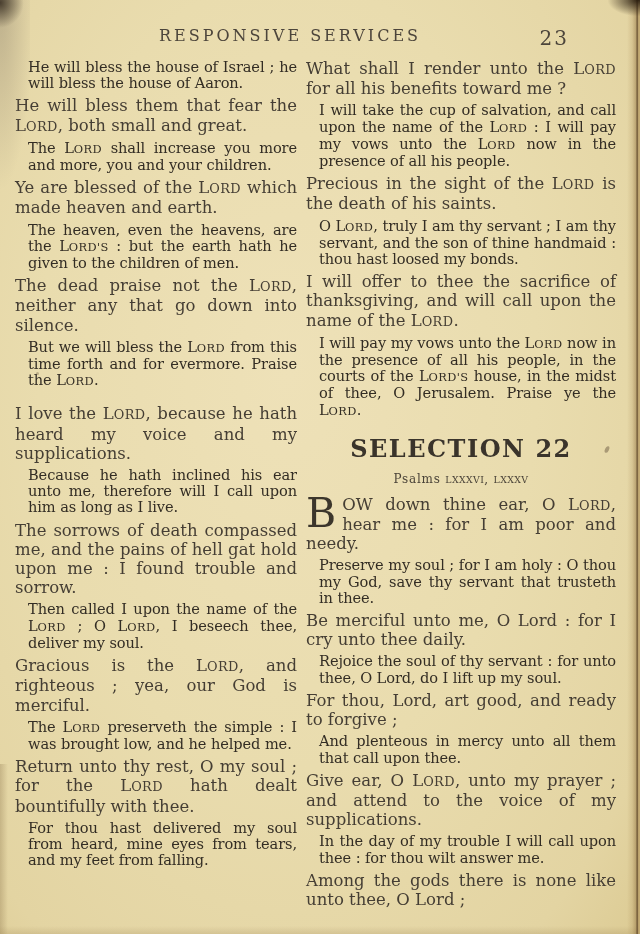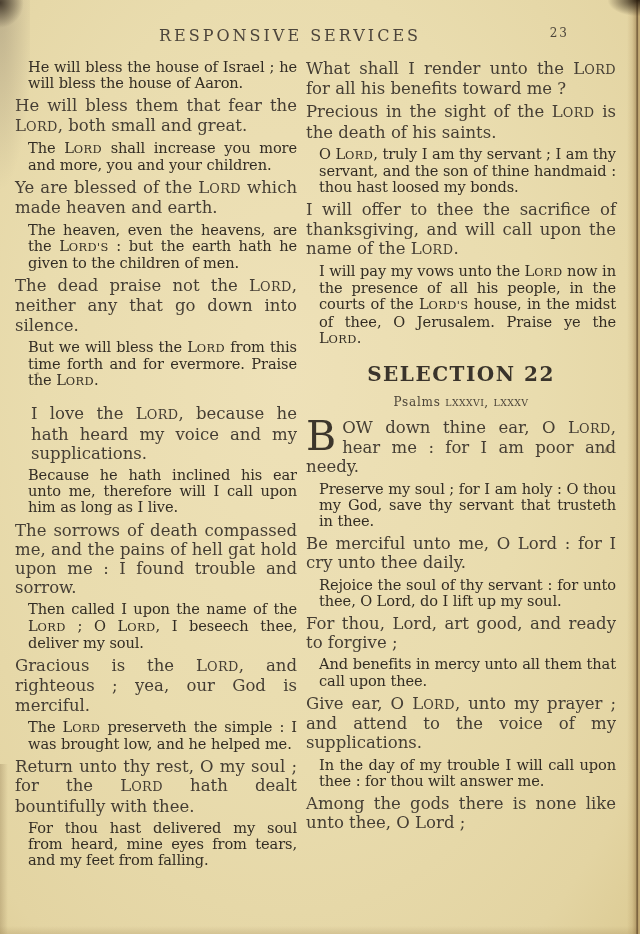--- a/index.html
+++ b/index.html
@@ -17,21 +17,21 @@
     top: 26px; left: 0;
     width: 580px;
     text-align: center;
     font-size: 16px;
     letter-spacing: 3px;
     color: #4c453b;
   }
   .page-number {
     position: absolute;
     top: 26px; right: 71px;
-    font-size: 12px;
+    font-size: 20px;
     letter-spacing: 2px;
     color: #4c453b;
   }
   .columns {
     position: absolute;
     top: 59px; left: 15px;
     width: 601px;
     display: flex;
     gap: 9px;
   }
@@ -47,24 +47,24 @@
   }
   p.response {
     font-weight: normal;
     font-size: 14.6px;
     line-height: 16.2px;
     text-align: justify;
     margin: 0 0 5px 13px;
     color: #332d24;
     letter-spacing: -0.1px;
   }
-  p.gap { margin-top: 15px; margin-left: 16px; }
+  p.gap { margin-top: 15px; }
   .sc { font-size: 0.78em; letter-spacing: 0.4px; text-align: center; }
   .selection-heading {
-    font-size: 20px;
+    font-size: 24px;
     font-weight: bold;
     text-align: center;
     letter-spacing: 1.5px;
     margin: 15px 0 9px 0;
     color: #3a342b;
   }
   .psalm-ref {
     font-size: 12px;
     text-align: center;
     letter-spacing: 0.8px;
@@ -138,32 +138,33 @@
         <p class="response">Because he hath inclined his ear unto me, therefore will I call upon him as long as I live.</p>
         <p class="verse">The sorrows of death compassed me, and the pains of hell gat hold upon me&nbsp;: I found trouble and sorrow.</p>
         <p class="response">Then called I upon the name of the L<span class="sc">ORD</span>&nbsp;; O L<span class="sc">ORD</span>, I beseech thee, deliver my soul.</p>
         <p class="verse">Gracious is the L<span class="sc">ORD</span>, and righteous&nbsp;; yea, our God is merciful.</p>
         <p class="response">The L<span class="sc">ORD</span> preserveth the simple&nbsp;: I was brought low, and he helped me.</p>
         <p class="verse">Return unto thy rest, O my soul&nbsp;; for the L<span class="sc">ORD</span> hath dealt bountifully with thee.</p>
         <p class="response">For thou hast delivered my soul from heard, mine eyes from tears, and my feet from falling.</p>
       </section>
     <section class="col col-right">
         <p class="verse">What shall I render unto the L<span class="sc">ORD</span> for all his benefits toward me&nbsp;?</p>
+        <p class="response">I will take the cup of salvation, and call upon the name of the L<span class="sc">ORD</span>&nbsp;: I will pay my vows unto the L<span class="sc">ORD</span> now in the presence of all his people.</p>
         <p class="verse">Precious in the sight of the L<span class="sc">ORD</span> is the death of his saints.</p>
         <p class="response">O L<span class="sc">ORD</span>, truly I am thy servant&nbsp;; I am thy servant, and the son of thine handmaid&nbsp;: thou hast loosed my bonds.</p>
         <p class="verse">I will offer to thee the sacrifice of thanksgiving, and will call upon the name of the L<span class="sc">ORD</span>.</p>
         <p class="response">I will pay my vows unto the L<span class="sc">ORD</span> now in the presence of all his people, in the courts of the L<span class="sc">ORD'S</span> house, in the midst of thee, O Jerusalem.  Praise ye the L<span class="sc">ORD</span>.</p>
         <h2 class="selection-heading">SELECTION 22</h2>
         <div class="psalm-ref">Psalms <span class="sc">LXXXVI</span>, <span class="sc">LXXXV</span></div>
         <p class="verse"><span class="dropcap">B</span>OW down thine ear, O L<span class="sc">ORD</span>, hear me&nbsp;: for I am poor and needy.</p>
         <p class="response">Preserve my soul&nbsp;; for I am holy&nbsp;: O thou my God, save thy servant that trusteth in thee.</p>
         <p class="verse">Be merciful unto me, O Lord&nbsp;: for I cry unto thee daily.</p>
         <p class="response">Rejoice the soul of thy servant&nbsp;: for unto thee, O Lord, do I lift up my soul.</p>
         <p class="verse">For thou, Lord, art good, and ready to forgive&nbsp;;</p>
-        <p class="response">And benefits in mercy unto all them that call upon thee.</p>
+        <p class="response">And plenteous in mercy unto all them that call upon thee.</p>
         <p class="verse">Give ear, O L<span class="sc">ORD</span>, unto my prayer&nbsp;; and attend to the voice of my supplications.</p>
         <p class="response">In the day of my trouble I will call upon thee&nbsp;: for thou wilt answer me.</p>
         <p class="verse">Among the gods there is none like unto thee, O Lord&nbsp;;</p>
       </section>
   </main>
 
   <div class="edge-left"></div>
   <div class="edge-bottom-left"></div>
   <div class="edge-bottom"></div>
   <div class="edge-right"></div>

